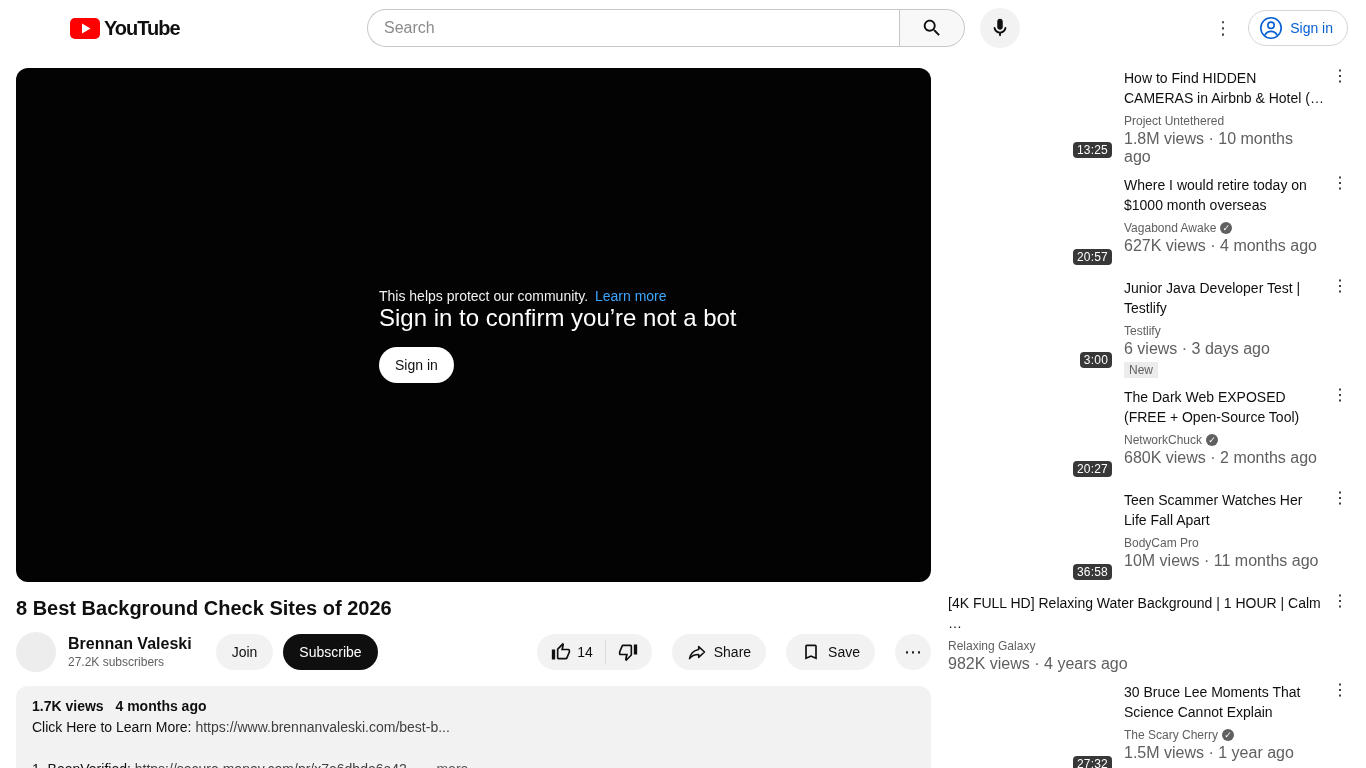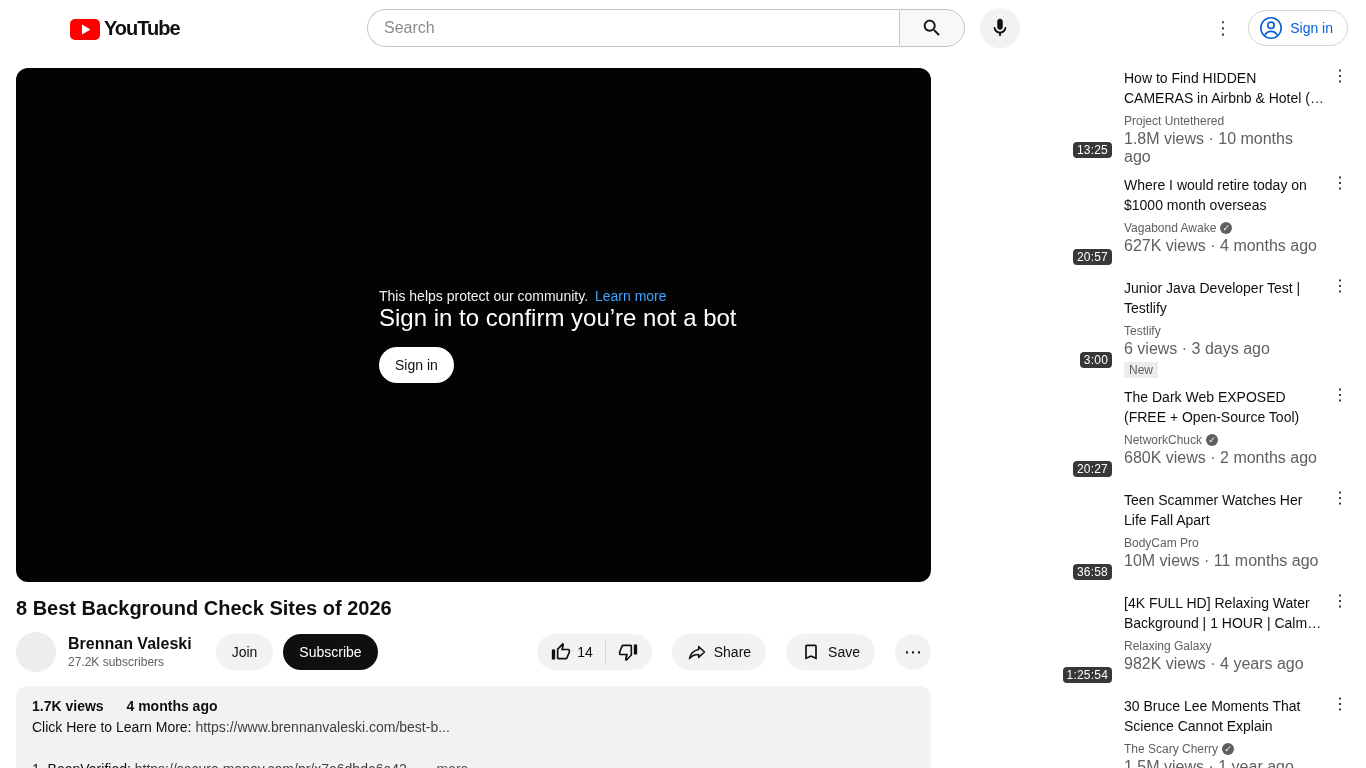--- a/index.html
+++ b/index.html
@@ -5,21 +5,21 @@
   * { margin:0; padding:0; box-sizing:border-box; }
   html,body { width:1366px; height:768px; overflow:hidden; background:#fff;
               font-family:"Liberation Sans", sans-serif; color:#0f0f0f; }
 
   
   #header { position:absolute; left:0; top:0; width:1366px; height:56px; background:#fff; }
   .hbtn { position:absolute; top:8px; width:40px; height:40px; border:none; background:transparent;
           border-radius:50%; cursor:pointer; display:flex; align-items:center; justify-content:center; }
   #hamburger { left:16px; }
   #hamburger .bar { width:18px; height:1.6px; background:#0f0f0f; margin:2.6px 0; }
-  #logo { position:absolute; left:70px; top:17px; display:flex; align-items:flex-end; cursor:pointer; }
+  #logo { position:absolute; left:70px; top:17px; display:flex; align-items:center; cursor:pointer; }
   #logo-badge { width:30px; height:21px; }
   #logo-word { font-size:20px; font-weight:700; letter-spacing:-1px; margin-left:4px; color:#0f0f0f; }
   #search-wrap { position:absolute; left:367px; top:9px; display:flex; height:38px; }
   #search-input { width:532px; height:38px; border:1px solid #c6c6c6; border-right:none;
                   border-radius:19px 0 0 19px; padding:0 16px; font-size:16px; outline:none;
                   font-family:"Liberation Sans", sans-serif; color:#0f0f0f; }
   #search-input::placeholder { color:#8b8b8b; }
   #search-btn { width:66px; height:38px; border:1px solid #c6c6c6; background:#f8f8f8;
                 border-radius:0 19px 19px 0; cursor:pointer; display:flex; align-items:center; justify-content:center; }
   #mic-btn { position:absolute; left:980px; top:8px; width:40px; height:40px; border-radius:50%;
@@ -58,21 +58,21 @@
   #likebar .divider { width:1px; height:24px; background:#d9d9d9; }
   #dislike-btn { padding:0 14px 0 12px; height:36px; background:transparent; border:none;
                  border-radius:0 18px 18px 0; cursor:pointer; display:flex; align-items:center; }
   .act-pill { gap:7px; padding:0 15px; }
   #more-btn { width:36px; height:36px; border-radius:50%; background:#f2f2f2; border:none;
               cursor:pointer; font-size:18px; line-height:36px; color:#0f0f0f; }
 
   #description { margin-top:14px; width:915px; height:120px; background:#f2f2f2;
                  border-radius:12px; padding:12px 16px; font-size:14px; }
   #desc-stats { font-weight:600; }
-  #desc-stats .date { margin-left:19px; }
+  #desc-stats .date { margin-left:8px; }
   .desc-line { margin-top:5px; }
   #desc-line2 { margin-top:26px; }
   #description a { color:#404040; text-decoration:none; cursor:pointer; }
   #desc-more { color:#555; margin-left:14px; cursor:pointer; }
 
   
   #sidebar { position:absolute; left:948px; top:68px; width:402px; }
   .sb-item { display:flex; gap:8px; margin-bottom:9px; cursor:pointer; }
   .sb-thumb { position:relative; width:168px; height:94px; border-radius:8px; flex:none; background:#fff; }
   .sb-dur { position:absolute; right:4px; bottom:4px; background:rgba(0,0,0,.78); color:#fff;
@@ -279,23 +279,20 @@
       <button class="sb-kebab">⋮</button>
       <div class="sb-title">Teen Scammer Watches Her Life Fall Apart</div>
       <div class="sb-channel">
           <span>BodyCam Pro</span>
         </div>
       <div class="sb-meta">10M views · 11 months ago</div>
     </div>
   </div>
 
   <div class="sb-item">
-    <div class="sb-thumb">
-      <span class="sb-dur">1:25:54</span>
-    </div>
     <div class="sb-info">
       <button class="sb-kebab">⋮</button>
       <div class="sb-title">[4K FULL HD] Relaxing Water Background | 1 HOUR | Calm …</div>
       <div class="sb-channel">
           <span>Relaxing Galaxy</span>
         </div>
       <div class="sb-meta">982K views · 4 years ago</div>
     </div>
   </div>
 

